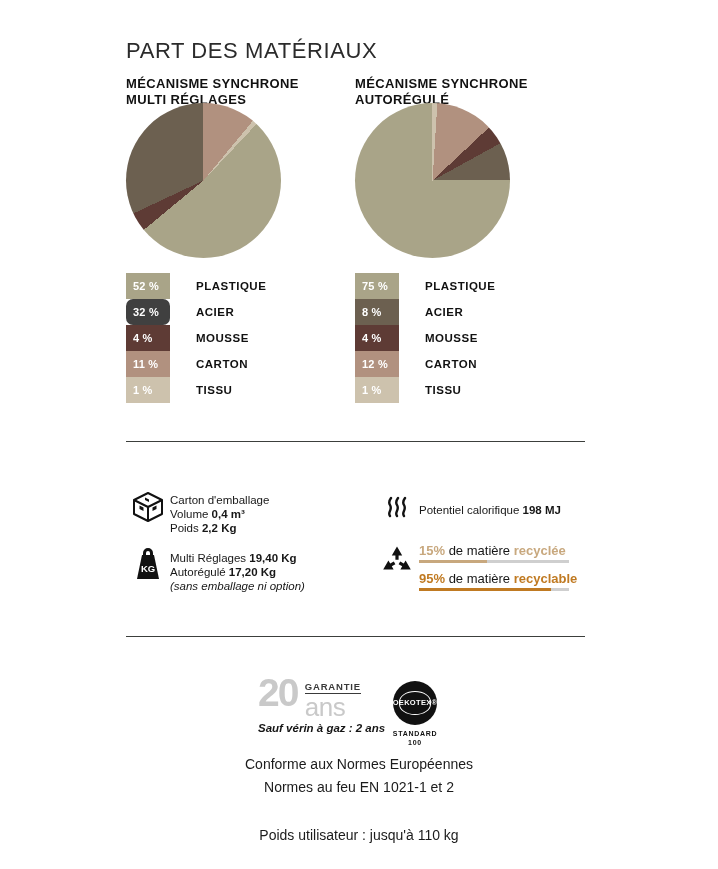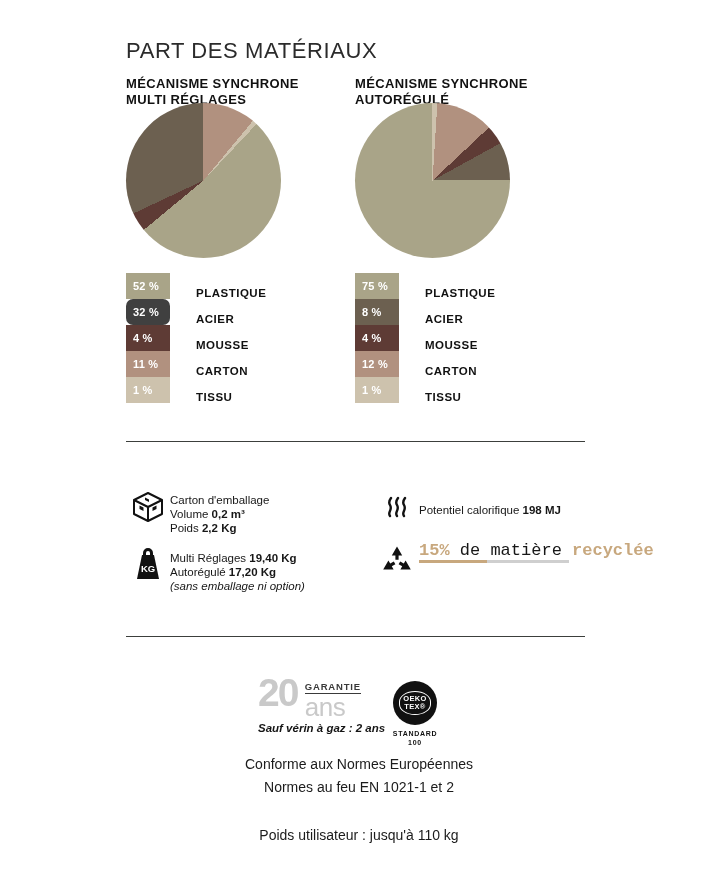--- a/index.html
+++ b/index.html
@@ -32,21 +32,21 @@
   .pie{
     position:absolute;width:155px;height:155px;border-radius:50%;
   }
   .pie.left{left:126px;top:103px;}
   .pie.right{left:355px;top:103px;}
 
   
   .legend{position:absolute;}
   .legend.left{left:126px;top:273px;}
   .legend.right{left:355px;top:273px;}
-  .lrow{display:flex;align-items:flex-end;height:26px;margin-bottom:0px;}
+  .lrow{display:flex;align-items:center;height:26px;margin-bottom:0px;}
   .swatch{
     width:44px;height:26px;display:flex;align-items:center;
     color:#ffffff;font-size:11px;font-weight:bold;padding-left:7px;
     box-sizing:border-box;letter-spacing:.2px;
   }
   .lname{
     margin-left:26px;font-size:11.5px;font-weight:bold;
     letter-spacing:.5px;color:#111;
   }
 
@@ -66,21 +66,21 @@
   .info.kg{left:126px;top:545px;}
   .info.heat{left:375px;top:492px;}
   .info.recy{left:375px;top:544px;}
 
   .info.box .txt{padding-top:3px;}
   .info.kg .txt{padding-top:6px;}
   .info.heat .txt{padding-top:11px;}
 
   
   .barblock{width:150px;margin-bottom:9px;}
-  .barlabel{font-size:17px;line-height:13px;white-space:nowrap;font-family:Liberation Mono, monospace;}
+  .barlabel{font-size:13px;line-height:13px;white-space:nowrap;}
   .barlabel .pct{font-weight:bold;}
   .bartrack{height:3px;background:#cfcfcf;margin-top:3px;position:relative;}
   .barfill{position:absolute;left:0;top:0;height:3px;}
 
   
   .guarantee{position:absolute;left:258px;top:676px;}
   .g-10{
     font-size:39px;font-weight:bold;color:#c9c9c9;line-height:34px;
     letter-spacing:-2px;display:inline-block;vertical-align:top;
   }
@@ -100,21 +100,21 @@
   }
 
   .oeko{position:absolute;left:390px;top:681px;width:50px;text-align:center;}
   .oeko-disc{
     width:44px;height:44px;border-radius:50%;background:#111;margin:0 auto;
     position:relative;
   }
   .oeko-inner{
     position:absolute;left:50%;top:50%;transform:translate(-50%,-50%);
     width:30px;height:22px;border-radius:50%/45%;border:1.4px solid #fff;
-    display:flex;flex-direction:column;align-items:center;justify-content:center;
+    display:flex;flex-direction:row;align-items:center;justify-content:center;
     color:#fff;font-size:7.5px;font-weight:bold;line-height:8px;letter-spacing:.3px;
   }
   .oeko-std{
     font-size:7px;font-weight:bold;color:#111;letter-spacing:.7px;
     line-height:9px;margin-top:4px;
   }
 
   
   .compliance{
     position:absolute;left:0;right:0;top:753px;text-align:center;
@@ -197,21 +197,21 @@
         </g>
         <g fill="#111">
           <path d="M8.5 15.5 l4 2 l0 3.5 l-4 -2 z"></path>
           <path d="M25.5 15.5 l-4 2 l0 3.5 l4 -2 z"></path>
           <path d="M14 7.5 l4 2 l0 2.4 l-4 -2 z"></path>
         </g>
       </svg>
     </div>
     <div class="txt">
       <div>Carton d'emballage</div>
-      <div><span>Volume </span><b>0,2 m³</b></div>
+      <div><span>Volume </span><b>0,4 m³</b></div>
       <div><span>Poids </span><b>2,2 Kg</b></div>
     </div>
   </div>
 
   <div class="info kg">
     <div class="ico">
       <svg width="34" height="36" viewBox="0 0 34 36">
         <path d="M17 3 a5 5 0 0 0 -5 5 l0 2 l3 0 l0 -2 a2 2 0 0 1 4 0 l0 2 l3 0 l0 -2 a5 5 0 0 0 -5 -5 z" fill="#111"></path>
         <path d="M11 10 L23 10 L28 34 L6 34 Z" fill="#111"></path>
         <text x="17" y="27" font-family="Liberation Sans, sans-serif" font-size="9.5" font-weight="bold" fill="#fff" text-anchor="middle">KG</text>
@@ -258,20 +258,28 @@
     </div>
     <div>
       <div class="barblock">
         <div class="barlabel">
           <span class="pct" id="recy0-pct" style="color: rgb(200, 168, 126);">15%</span><span id="recy0-text" style="color: rgb(23, 23, 23);"> de matière </span><span id="recy0-hl" style="color: rgb(200, 168, 126); font-weight: bold;">recyclée</span>
         </div>
         <div class="bartrack">
           <div class="barfill" id="recy0-fill" style="width: 45%; background: rgb(200, 168, 126);"></div>
         </div>
       </div>
+      <div class="barblock">
+        <div class="barlabel">
+          <span class="pct" id="recy1-pct" style="color: rgb(192, 122, 34);">95%</span><span id="recy1-text" style="color: rgb(23, 23, 23);"> de matière </span><span id="recy1-hl" style="color: rgb(192, 122, 34); font-weight: bold;">recyclable</span>
+        </div>
+        <div class="bartrack">
+          <div class="barfill" id="recy1-fill" style="width: 88%; background: rgb(192, 122, 34);"></div>
+        </div>
+      </div>
     </div>
   </div>
 
   <div class="guarantee">
     <span class="g-10">20</span>
     <span class="g-right">
       <span class="g-garantie">GARANTIE</span>
       <div class="g-ans">ans</div>
     </span>
   </div>

